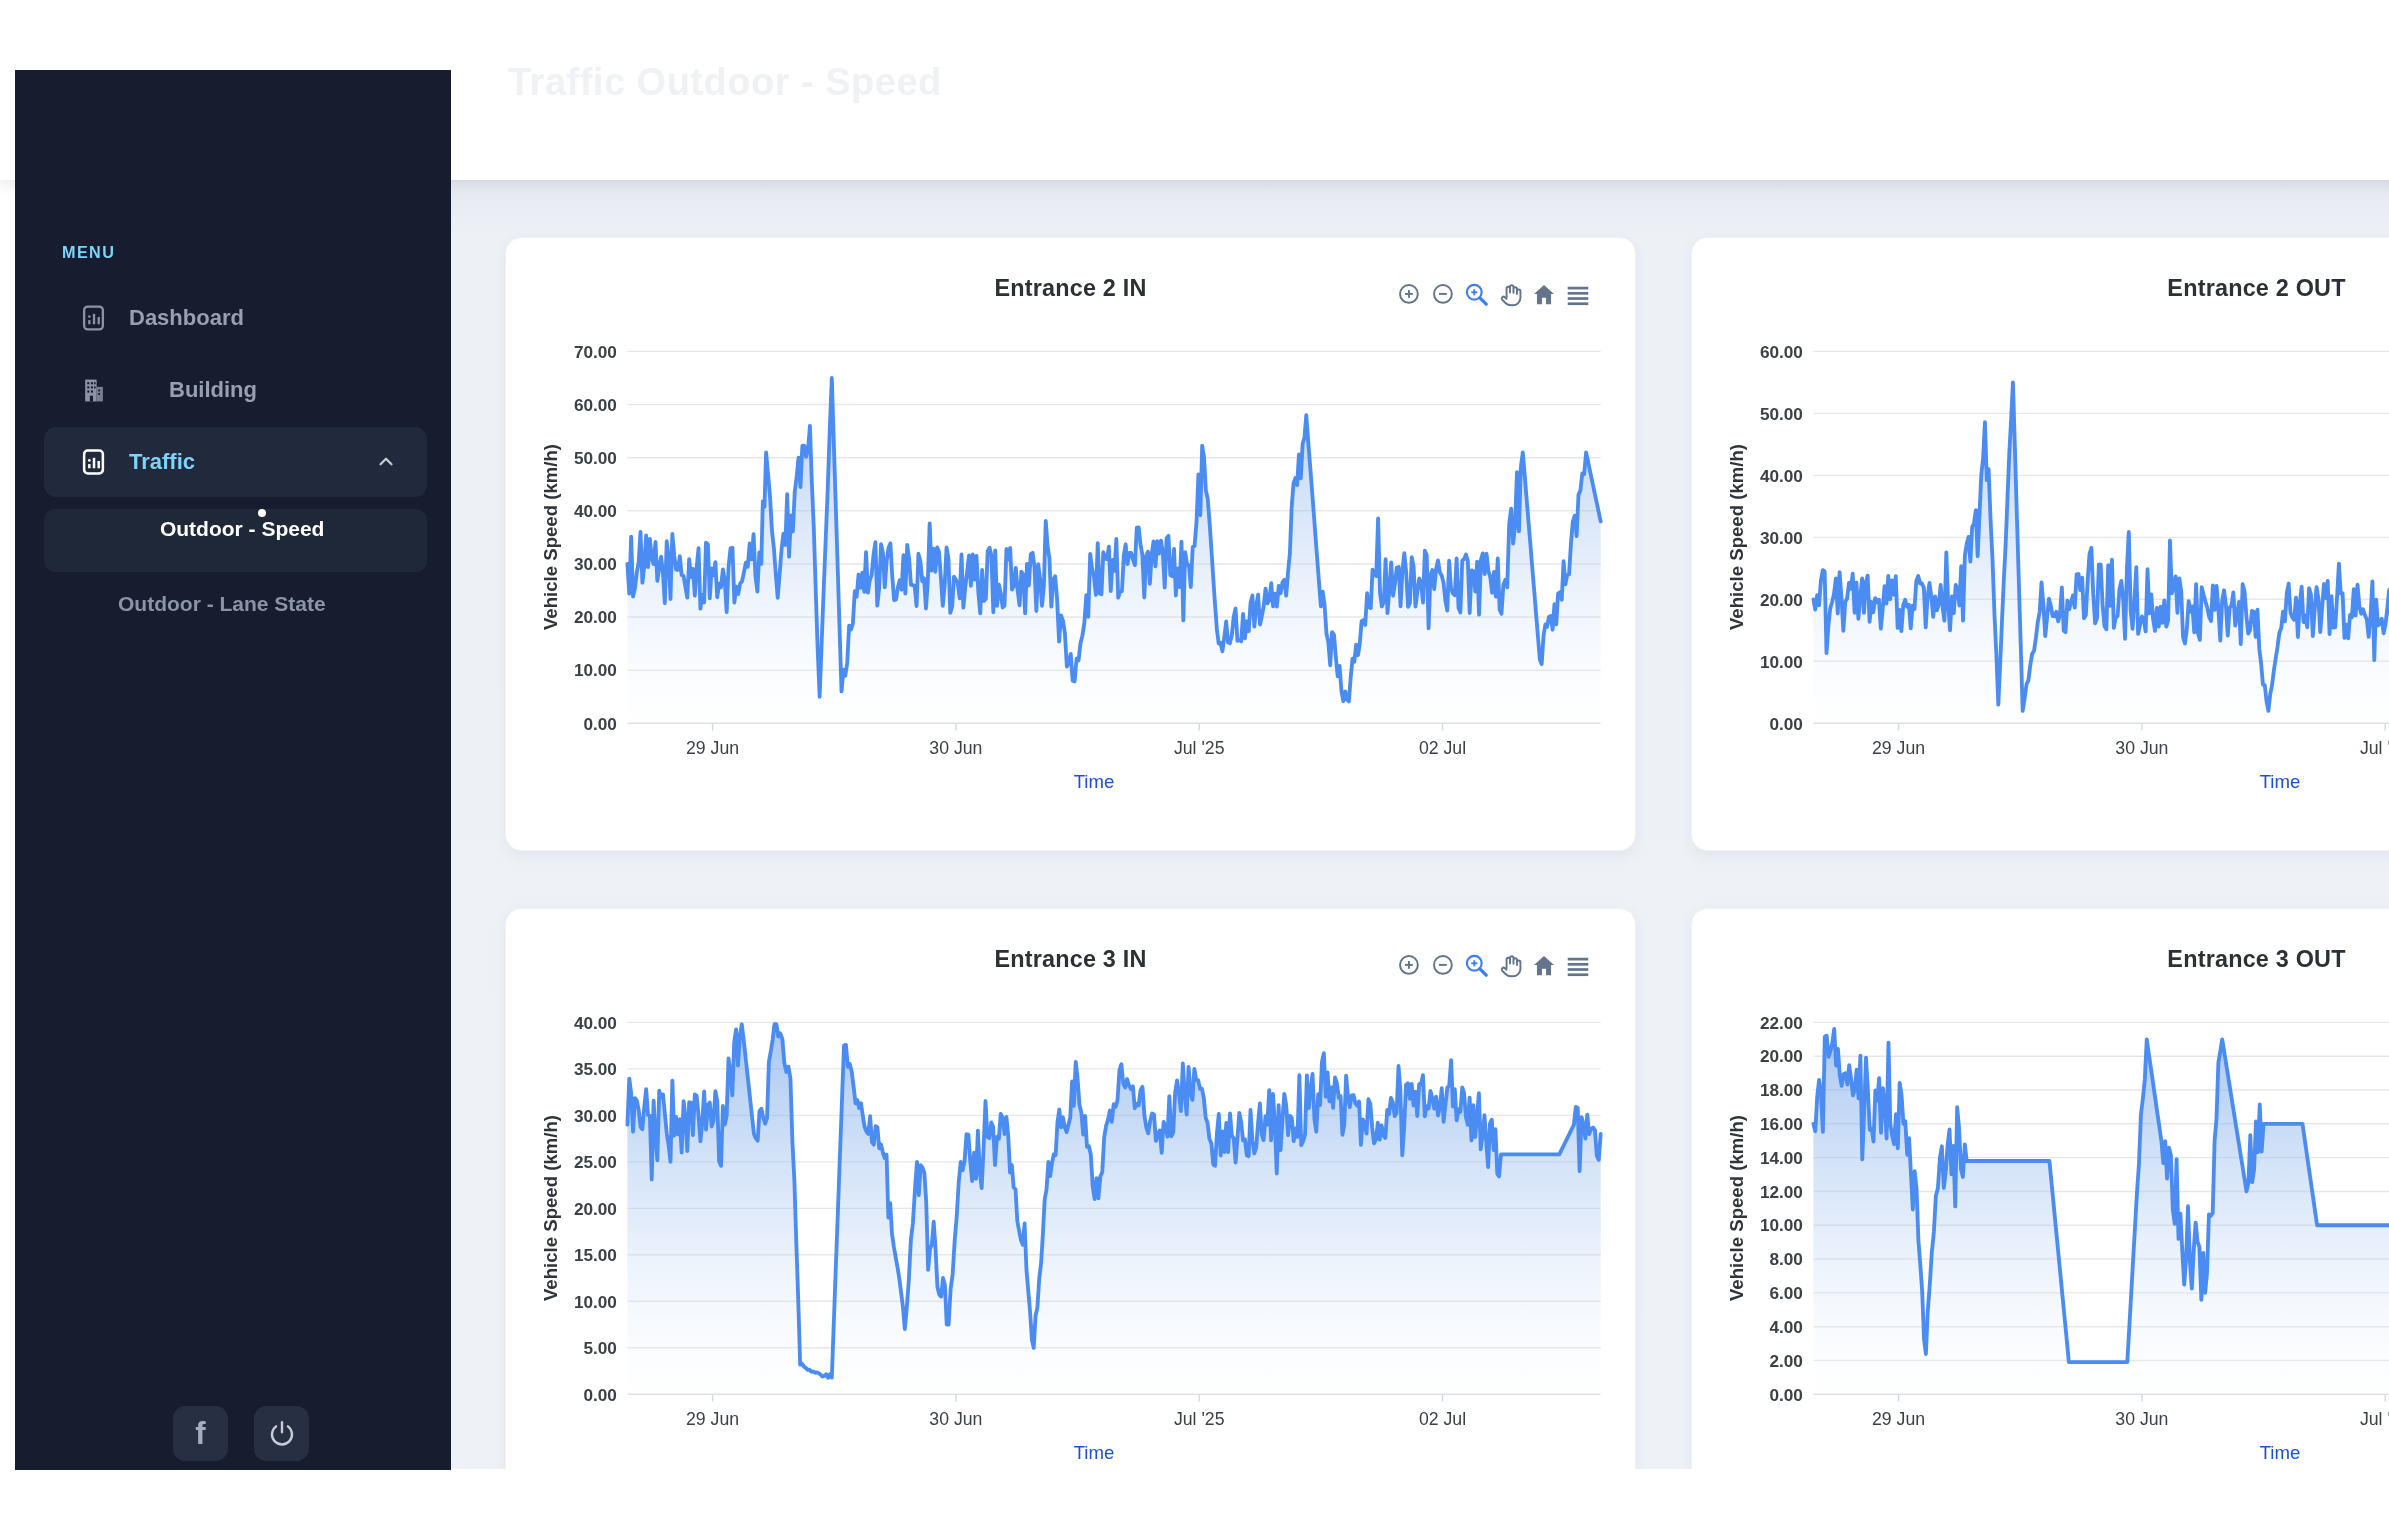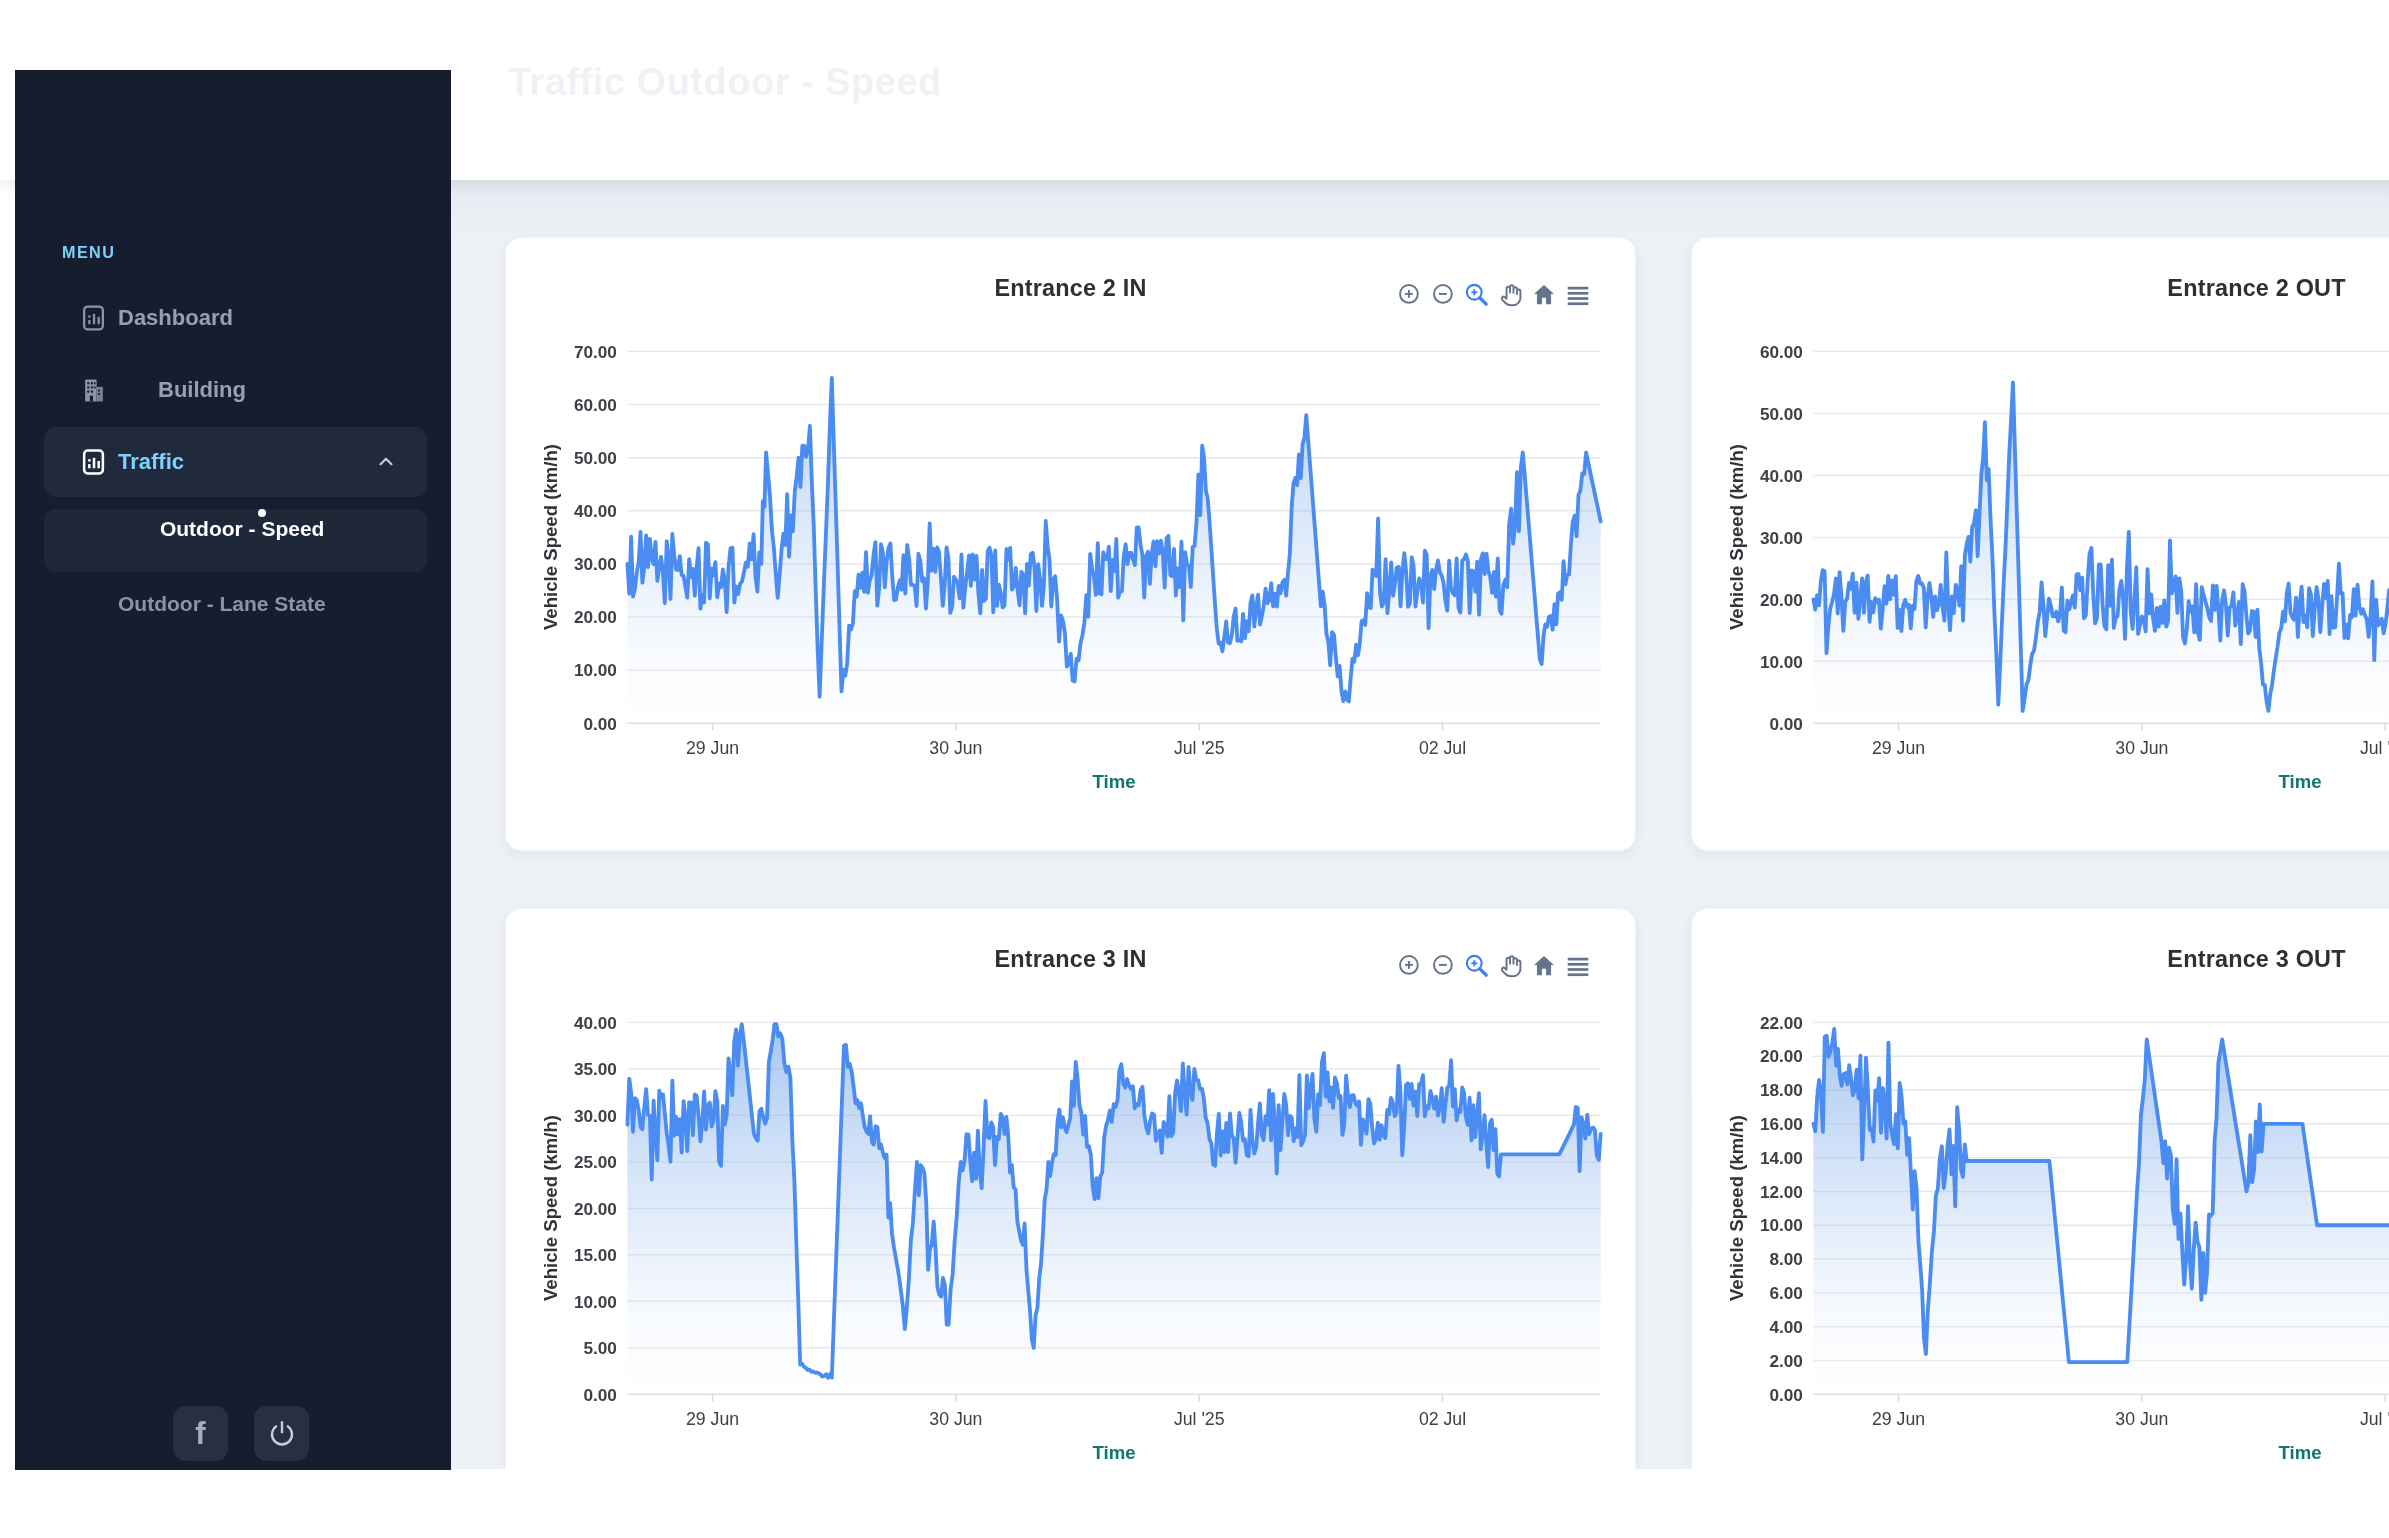--- a/index.html
+++ b/index.html
@@ -13,21 +13,21 @@
   
   .content { position:absolute; left:15px; top:180px; width:2851px; height:1289px;
              background:linear-gradient(180deg,#e6e9f0 0px,#edf0f5 57px,#eef1f6 100%); overflow:hidden; z-index:2; }
 
   
   .sidebar { position:absolute; left:15px; top:70px; width:436px; height:1400px; background:#161d2f; z-index:10; }
   .menu-label { position:absolute; left:47px; top:173px; font-size:16.2px; font-weight:700; letter-spacing:1.4px; color:#7dd3fc; }
   .side-row { position:absolute; left:29px; width:383px; height:70px; border-radius:12.4px;
               display:flex; align-items:center; padding-left:37px; cursor:pointer; }
   .side-row .mi { width:25px; height:28px; flex:0 0 auto; }
-  .side-row .lbl { margin-left:12px; font-size:22px; font-weight:700; color:#97a0b2; }
+  .side-row .lbl { margin-left:23px; font-size:22px; font-weight:700; color:#97a0b2; }
   .side-row.active-group { background:#212a3d; }
   .side-row.active-group .lbl { color:#7dd3fc; }
   .chev { position:absolute; right:30px; top:50%; transform:translateY(-50%); width:22px; height:22px; }
   .side-subrow { position:absolute; left:29px; width:383px; height:63px; border-radius:11.5px;
                  display:flex; align-items:center; cursor:pointer; }
   .side-subrow.active { background:#1f2838; }
   .side-subrow .dot { width:8.1px; height:8.1px; border-radius:50%; background:#ffffff; margin-left:53px; }
   .side-subrow .slbl { margin-left:13.4px; font-size:21px; font-weight:700; color:#ffffff; }
   .side-subrow.plain .slbl { margin-left:74px; color:#8b94a7; font-weight:700;text-align:right; }
   .side-btn { position:absolute; width:55px; height:55px; border-radius:12.4px; background:#272f42;
@@ -37,22 +37,22 @@
   
   .card { position:absolute; width:1131px; height:614px; background:#ffffff; border-radius:16.2px;
           box-shadow:0 4.8px 14.3px rgba(45,55,90,0.06); border:0.5px solid #f1f2f6; }
   .card-title { position:absolute; left:0; top:37px; width:100%; text-align:center;
                 font-size:23.4px; font-weight:700; color:#2c3136; letter-spacing:0.2px; }
   .toolbar { position:absolute; top:44px; right:44px; display:flex; gap:7.6px; }
   .toolbar .tbtn { width:26px; height:26px; cursor:pointer; }
   .chart-svg { position:absolute; left:0; top:0; }
   .ylabel { position:absolute; left:45px; top:299px; transform:translate(-50%,-50%) rotate(-90deg);
             white-space:nowrap; font-size:18.6px; font-weight:700; color:#30353a; }
-  .xlabel { position:absolute; left:608px; top:533px; transform:translateX(-50%);
-            font-size:18.6px; font-weight:700; color:#0f766e; }
+  .xlabel { position:absolute; left:588px; top:533px; transform:translateX(-50%);
+            font-size:18.6px; font-weight:400; color:#1d4ed8; }
 </style>
 </head>
 <body>
 
 <header class="app-header">
   <div class="ghost-title">Traffic Outdoor - Speed</div>
 </header>
 
 <main class="content">
   <section class="card" style="left:490px; top:57px;">

